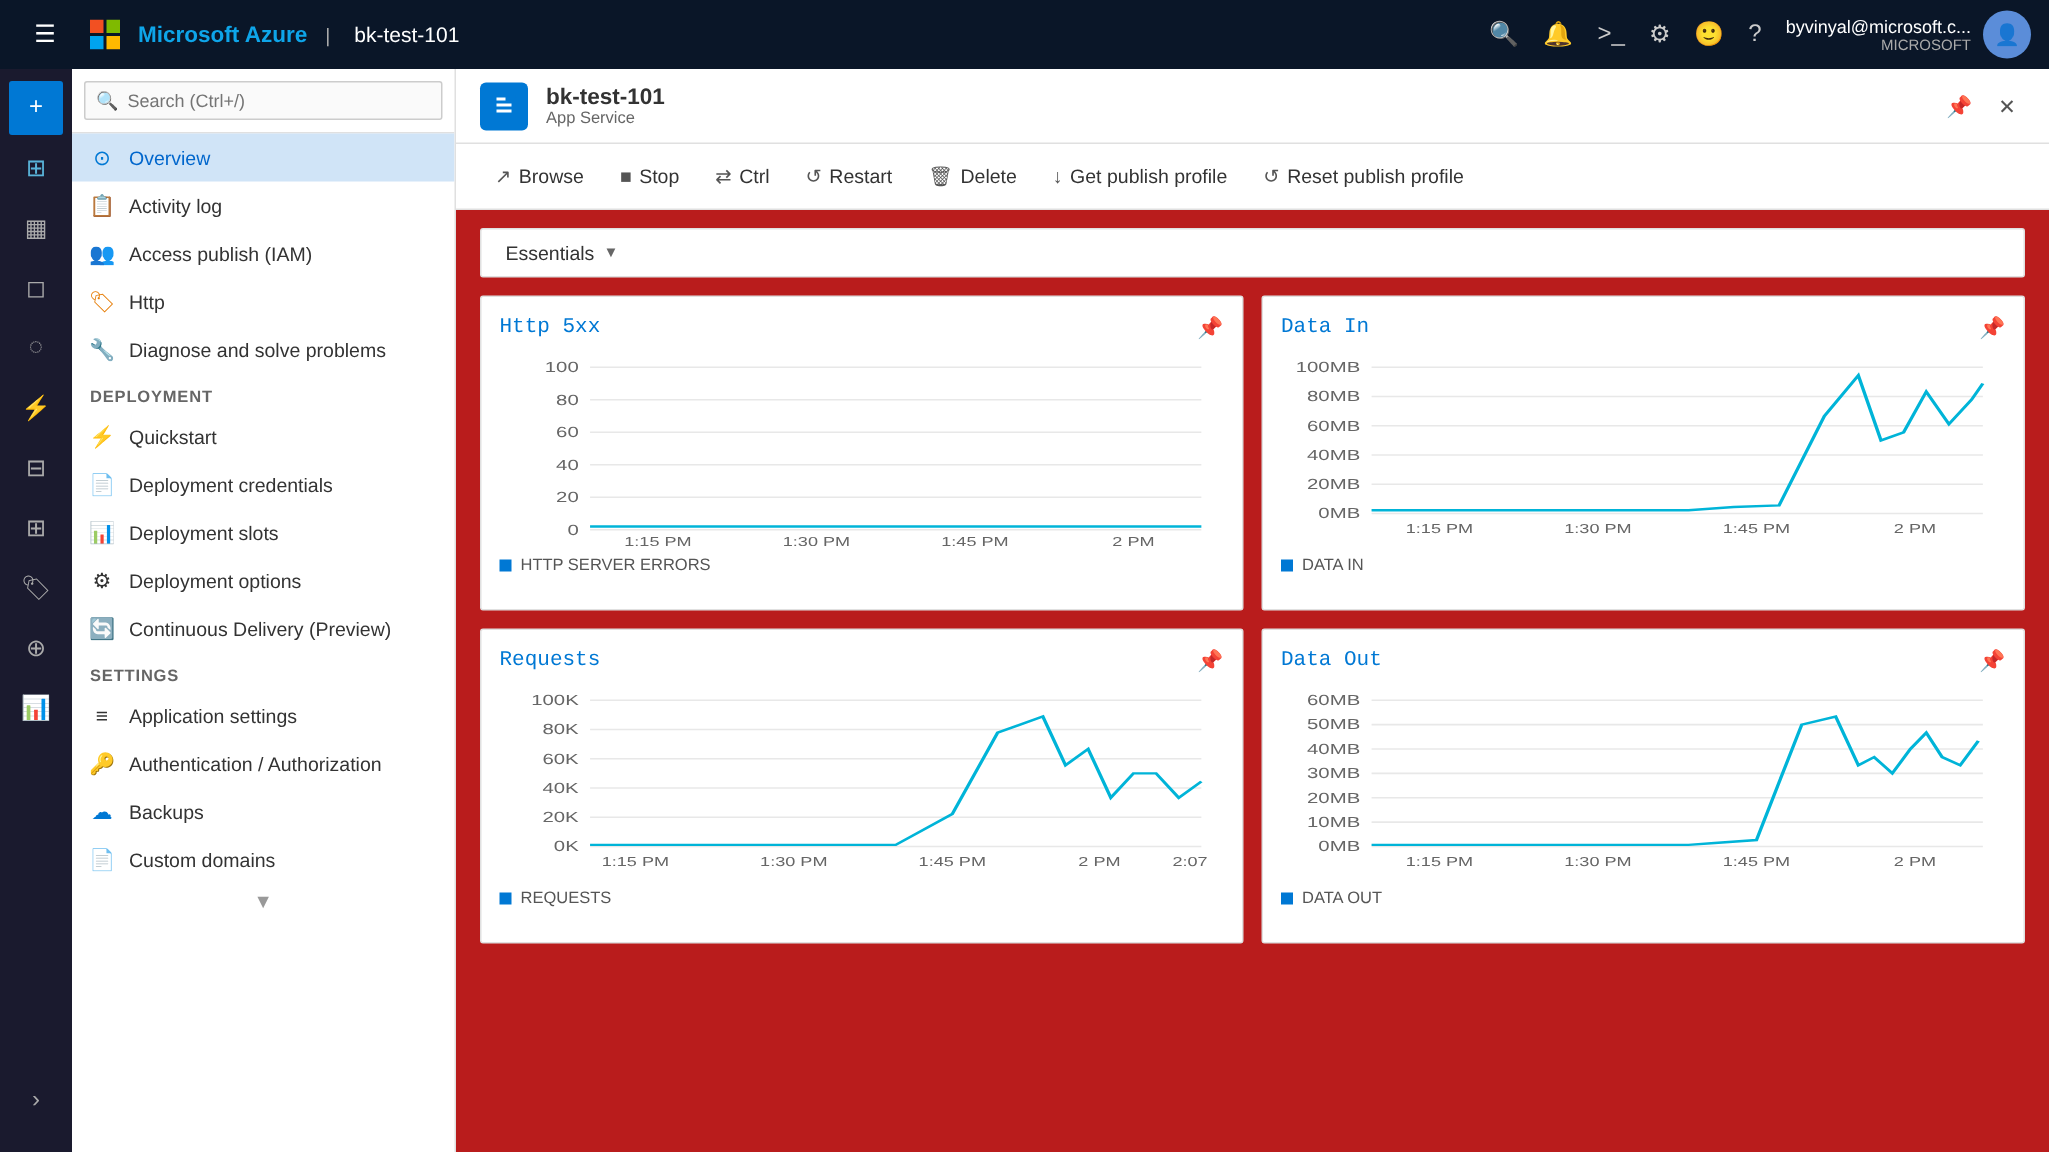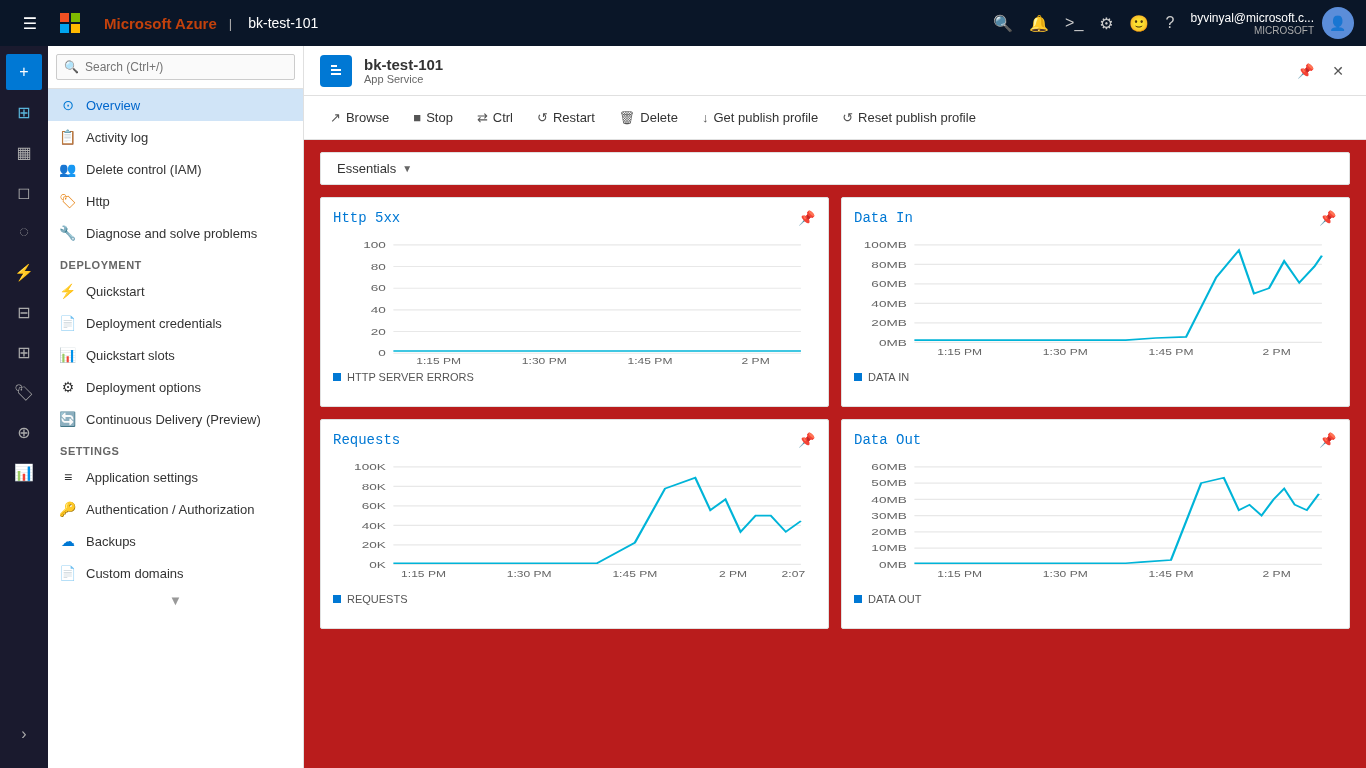--- a/index.html
+++ b/index.html
@@ -11,26 +11,26 @@
       height: 46px;
       display: flex;
       align-items: center;
       padding: 0 12px;
       gap: 12px;
       position: fixed;
       top: 0; left: 0; right: 0;
       z-index: 100;
     }
     .top-nav-brand {
-      color: #c2410c;
+      color: #0ea5e9;
       font-size: 15px;
       font-weight: 600;
       display: flex;
       align-items: center;
-      gap: 24px;
+      gap: 12px;
       justify-content: space-between;
     }
     .top-nav-resource {
       color: #fff;
       font-size: 14px;
       font-weight: 500;
       margin-left: 4px;
     }
     .top-nav-icons {
       margin-left: auto;
@@ -401,21 +401,21 @@
   <div class="sidebar-item active">
     <span class="sidebar-item-icon" style="color:#0078d4;">⊙</span>
     <span>Overview</span>
   </div>
   <div class="sidebar-item">
     <span class="sidebar-item-icon" style="color:#0078d4;">📋</span>
     <span>Activity log</span>
   </div>
   <div class="sidebar-item">
     <span class="sidebar-item-icon" style="color:#0078d4;">👥</span>
-    <span>Delete control (IAM)</span>
+    <span>Access publish (IAM)</span>
   </div>
   <div class="sidebar-item">
     <span class="sidebar-item-icon" style="color:#e57a00;">🏷</span>
     <span>Http</span>
   </div>
   <div class="sidebar-item">
     <span class="sidebar-item-icon">🔧</span>
     <span>Diagnose and solve problems</span>
   </div>
 
@@ -423,21 +423,21 @@
   <div class="sidebar-item">
     <span class="sidebar-item-icon" style="color:#0078d4;">⚡</span>
     <span>Quickstart</span>
   </div>
   <div class="sidebar-item">
     <span class="sidebar-item-icon" style="color:#0078d4;">📄</span>
     <span>Deployment credentials</span>
   </div>
   <div class="sidebar-item">
     <span class="sidebar-item-icon" style="color:#0078d4;">📊</span>
-    <span>Quickstart slots</span>
+    <span>Deployment slots</span>
   </div>
   <div class="sidebar-item">
     <span class="sidebar-item-icon">⚙</span>
     <span>Deployment options</span>
   </div>
   <div class="sidebar-item">
     <span class="sidebar-item-icon" style="color:#0078d4;">🔄</span>
     <span>Continuous Delivery (Preview)</span>
   </div>
 

